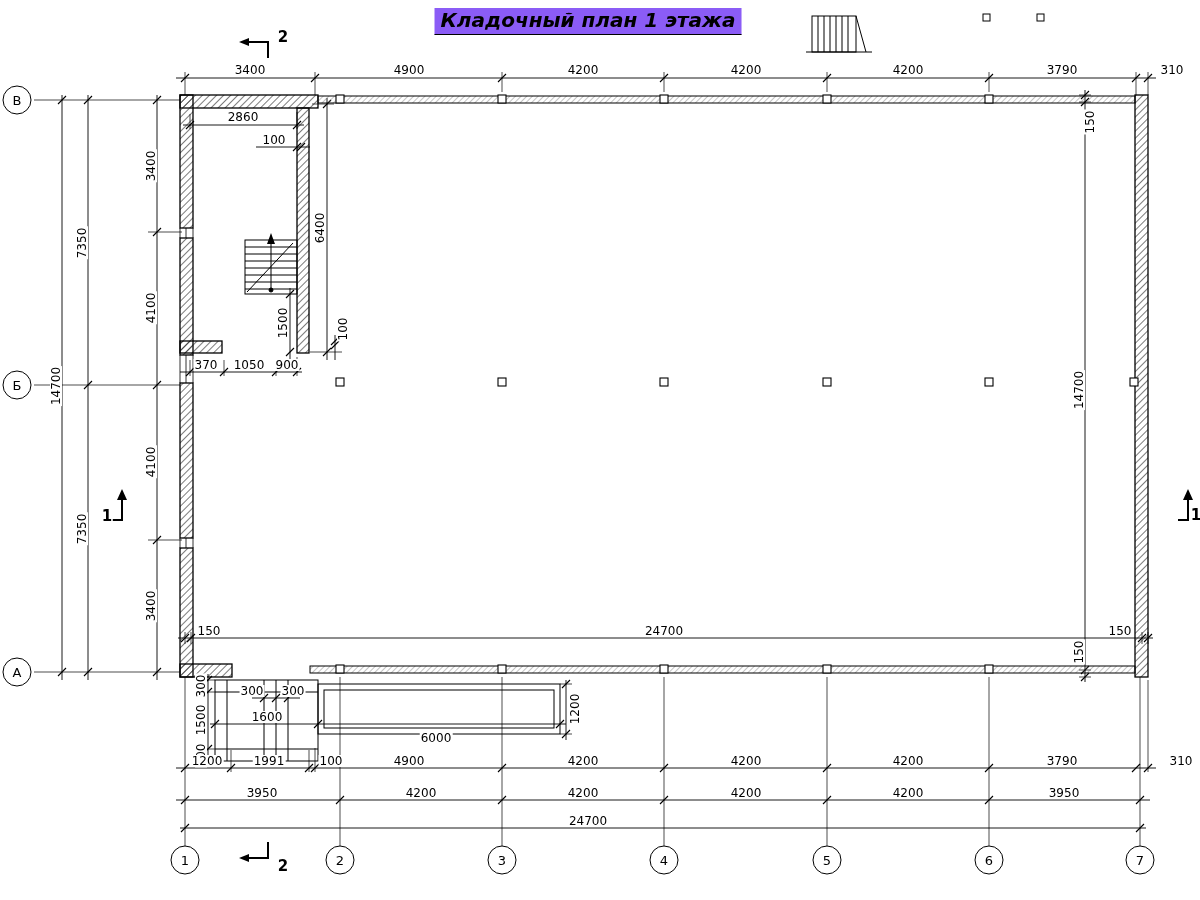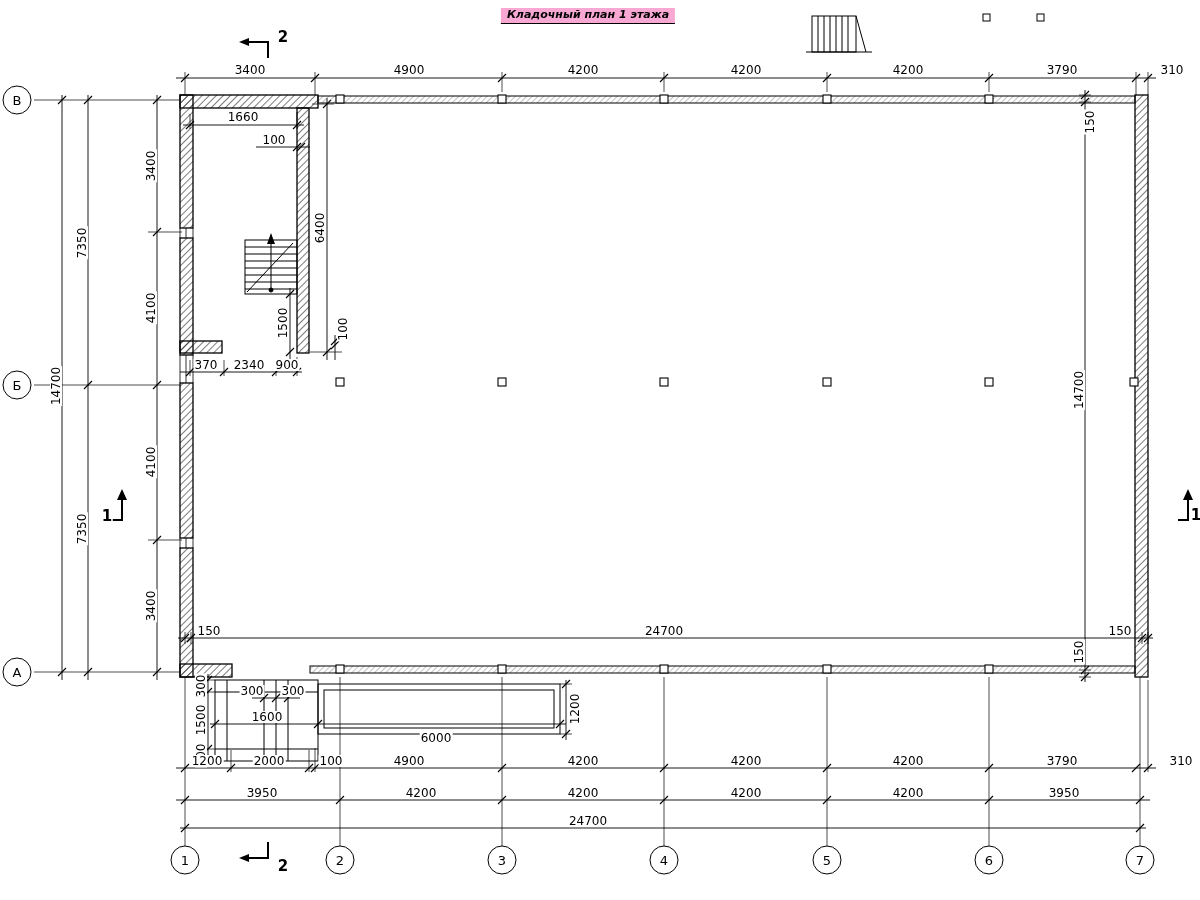--- a/index.html
+++ b/index.html
@@ -2,22 +2,22 @@
 <html><head>
 <meta charset="utf-8">
 <style>
   html,body{margin:0;padding:0;background:#fff}
   .sheet{position:relative;width:1200px;height:900px;background:#fff;overflow:hidden;
          font-family:"DejaVu Sans","Liberation Sans",sans-serif;color:#000}
   svg{position:absolute;left:0;top:0}
   .lbl{position:absolute;transform:translate(-50%,-50%);font-size:12px;line-height:1;
        white-space:nowrap;background:#fff;padding:0 1px}
   .lbl.rot{transform:translate(-50%,-50%) rotate(-90deg)}
-  .title{position:absolute;left:588px;top:8px;transform:translateX(-50%);font-size:11px;
-         font-style:italic;font-weight:bold;border-bottom:1.5px solid #000;padding:0 6px 2px;background:#f9a8d4}
+  .title{position:absolute;left:588px;top:8px;transform:translateX(-50%);font-size:20px;
+         font-style:italic;font-weight:bold;border-bottom:1.5px solid #000;padding:0 6px 2px;background:#8b5cf6}
   .bubble{position:absolute;width:27px;height:27px;border:1.4px solid #000;border-radius:50%;
           background:#fff;display:flex;align-items:center;justify-content:center;
           font-size:13px;transform:translate(-50%,-50%)}
   .seclbl{position:absolute;transform:translate(-50%,-50%);font-size:15px;font-weight:bold;background:#fff;padding:0 1px}
 </style>
 </head>
 <body>
 
 <div class="sheet">
 
@@ -176,40 +176,40 @@
 <div class="lbl rot" style="left:151px;top:606px">3400</div>
 
 <div class="lbl rot" style="left:1090px;top:122px">150</div>
 <div class="lbl rot" style="left:1079px;top:390px">14700</div>
 <div class="lbl rot" style="left:1079px;top:652px">150</div>
 
 <div class="lbl" style="left:209px;top:631px">150</div>
 <div class="lbl" style="left:664px;top:631px">24700</div>
 <div class="lbl" style="left:1120px;top:631px">150</div>
 
-<div class="lbl" style="left:243px;top:117px">1660</div>
+<div class="lbl" style="left:243px;top:117px">2860</div>
 <div class="lbl" style="left:274px;top:140px">100</div>
 <div class="lbl rot" style="left:320px;top:228px">6400</div>
 <div class="lbl rot" style="left:283px;top:323px">1500</div>
 <div class="lbl rot" style="left:343px;top:329px">100</div>
 <div class="lbl" style="left:206px;top:365px">370</div>
-<div class="lbl" style="left:249px;top:365px">2340</div>
+<div class="lbl" style="left:249px;top:365px">1050</div>
 <div class="lbl" style="left:287px;top:365px">900</div>
 
 <div class="lbl" style="left:252px;top:691px">300</div>
 <div class="lbl" style="left:293px;top:691px">300</div>
 <div class="lbl" style="left:267px;top:717px">1600</div>
 <div class="lbl" style="left:436px;top:738px">6000</div>
 <div class="lbl rot" style="left:575px;top:709px">1200</div>
 <div class="lbl rot" style="left:201px;top:686px">300</div>
 <div class="lbl rot" style="left:201px;top:720px">1500</div>
 <div class="lbl rot" style="left:201px;top:755px">300</div>
 
 <div class="lbl" style="left:207px;top:761px">1200</div>
-<div class="lbl" style="left:269px;top:761px">2000</div>
+<div class="lbl" style="left:269px;top:761px">1991</div>
 <div class="lbl" style="left:331px;top:761px">100</div>
 <div class="lbl" style="left:409px;top:761px">4900</div>
 <div class="lbl" style="left:583px;top:761px">4200</div>
 <div class="lbl" style="left:746px;top:761px">4200</div>
 <div class="lbl" style="left:908px;top:761px">4200</div>
 <div class="lbl" style="left:1062px;top:761px">3790</div>
 <div class="lbl" style="left:1181px;top:761px">310</div>
 
 <div class="lbl" style="left:262px;top:793px">3950</div>
 <div class="lbl" style="left:421px;top:793px">4200</div>

